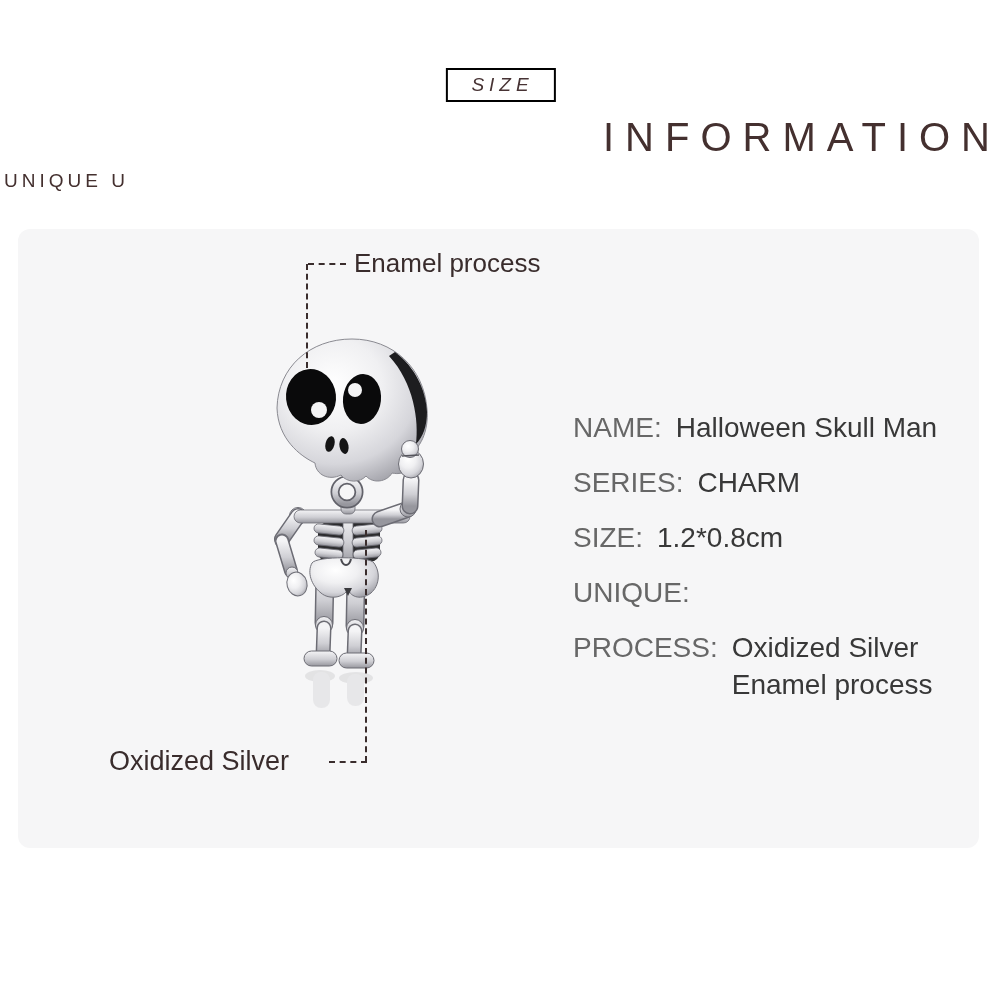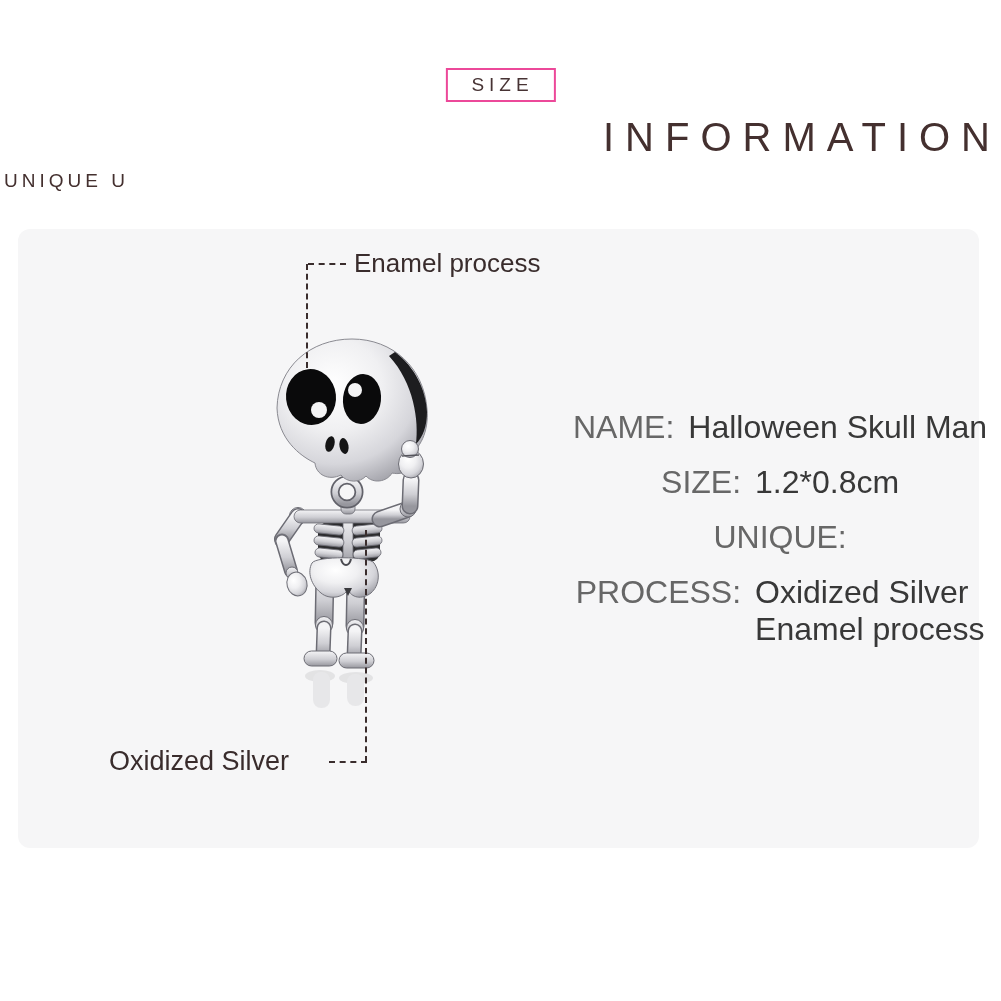--- a/index.html
+++ b/index.html
@@ -5,23 +5,24 @@
   html,body{margin:0;padding:0;background:#ffffff;}
   .stage{
     position:relative;width:1001px;height:1001px;overflow:hidden;
     background:#ffffff;
     font-family:"Liberation Sans","DejaVu Sans",sans-serif;
     color:#3a3a3a;
   }
   
   .size-badge{
     position:absolute;top:68px;left:50%;transform:translateX(-50%);
-    border:2px solid #ec4899;color:#473334;
+    border:2px solid #000000;color:#473334;
     font-size:19px;letter-spacing:5px;padding:4px 20px 4px 24px;
     white-space:nowrap;
+    font-style:italic;
   }
   .page-title{
     position:absolute;top:115px;left:0;width:100%;text-align:right;
     font-size:40px;letter-spacing:11px;color:#44302f;
     text-indent:11px;white-space:nowrap;
   }
   .page-subtitle{
     position:absolute;top:170px;left:0;width:100%;text-align:left;
     font-size:19px;letter-spacing:4px;color:#44302f;
     text-indent:4px;white-space:nowrap;
@@ -42,21 +43,21 @@
   .dash-v.enamel{left:306px;top:264px;height:104px;}
   .dash-h.enamel{left:308px;top:263px;width:38px;}
   .dash-v.oxidized{left:365px;top:530px;height:232px;}
   .dash-h.oxidized{left:329px;top:761px;width:38px;}
   
   .charm{position:absolute;left:240px;top:320px;width:260px;height:400px;z-index:2;}
   
   .info-block{position:absolute;left:573px;top:409px;z-index:3;}
   .info-row{
     display:flex;align-items:flex-start;
-    font-size:32px;line-height:37px;margin-bottom:18px;white-space:nowrap;justify-content:center;
+    font-size:28px;line-height:37px;margin-bottom:18px;white-space:nowrap;
   }
   .info-label{color:#676767;font-weight:normal;}
   .info-value{color:#383838;margin-left:14px;}
   .info-value .line2{display:block;}
 </style>
 </head>
 <body>
 
 <div class="stage">
 
@@ -170,20 +171,24 @@
       <line x1="162" y1="136" x2="179" y2="135" stroke="#55555c" stroke-width="1.5"></line>
     </g>
   </svg>
 
   <div class="info-block">
     <div class="info-row">
       <span class="info-label">NAME:</span>
       <span class="info-value">Halloween Skull Man</span>
     </div>
     <div class="info-row">
+      <span class="info-label">SERIES:</span>
+      <span class="info-value">CHARM</span>
+    </div>
+    <div class="info-row">
       <span class="info-label">SIZE:</span>
       <span class="info-value">1.2*0.8cm</span>
     </div>
     <div class="info-row">
       <span class="info-label">UNIQUE:</span>
     </div>
     <div class="info-row">
       <span class="info-label">PROCESS:</span>
       <span class="info-value">
         <span>Oxidized Silver</span>

